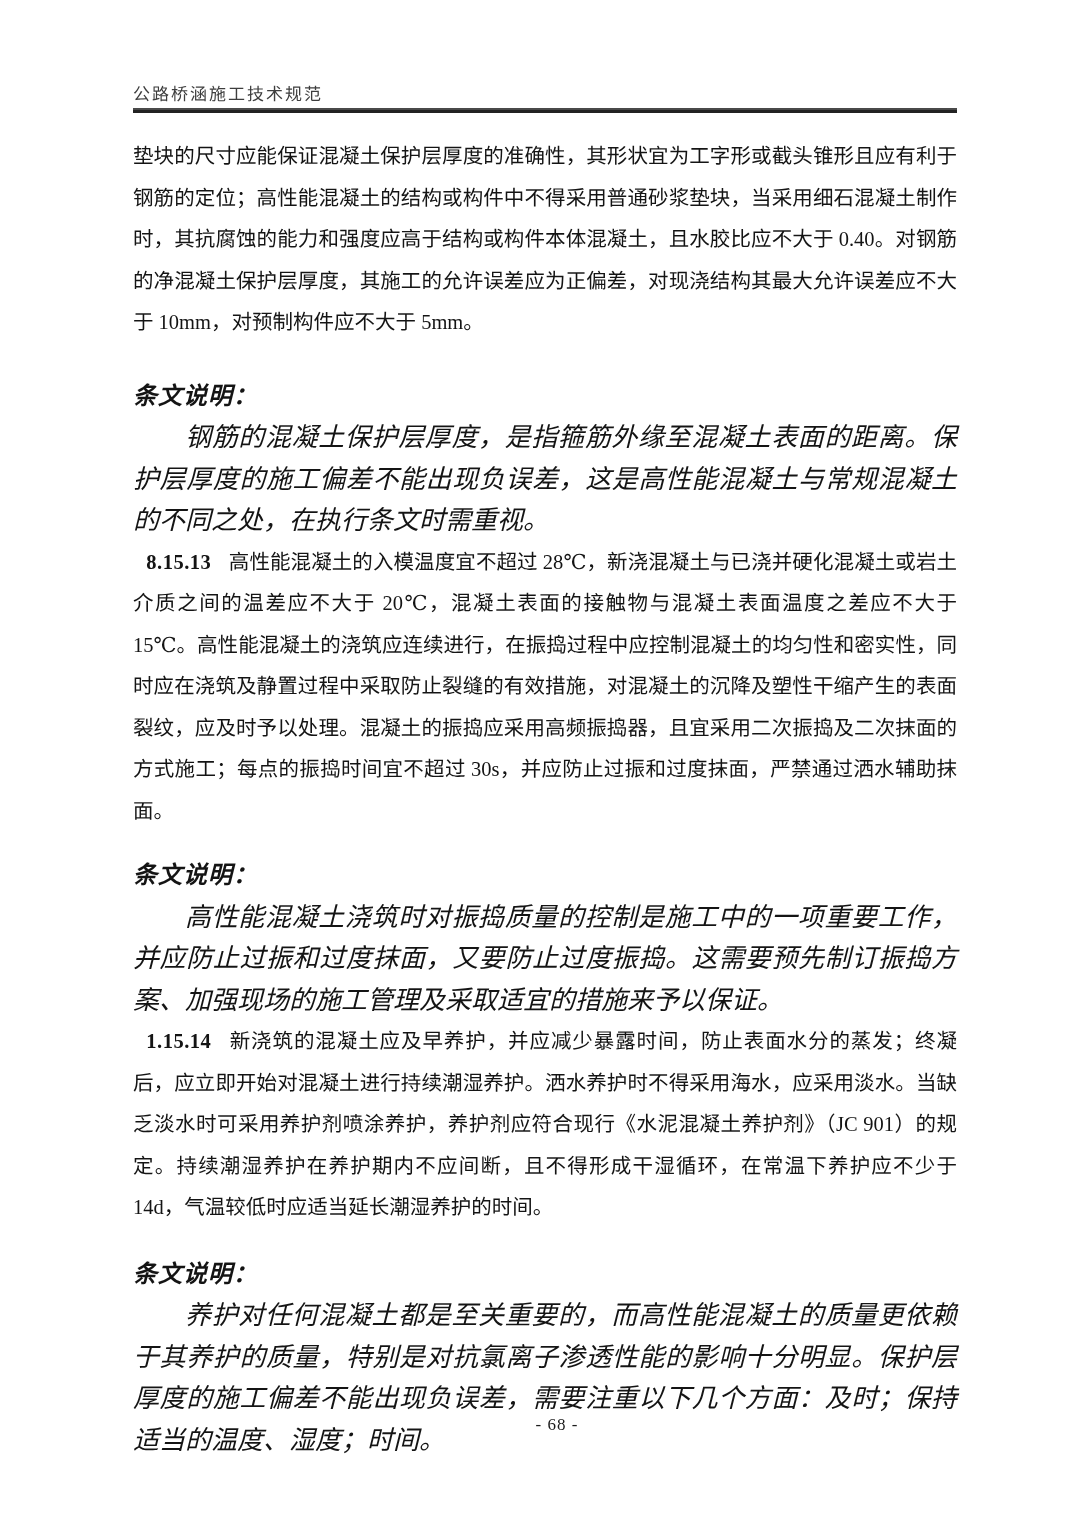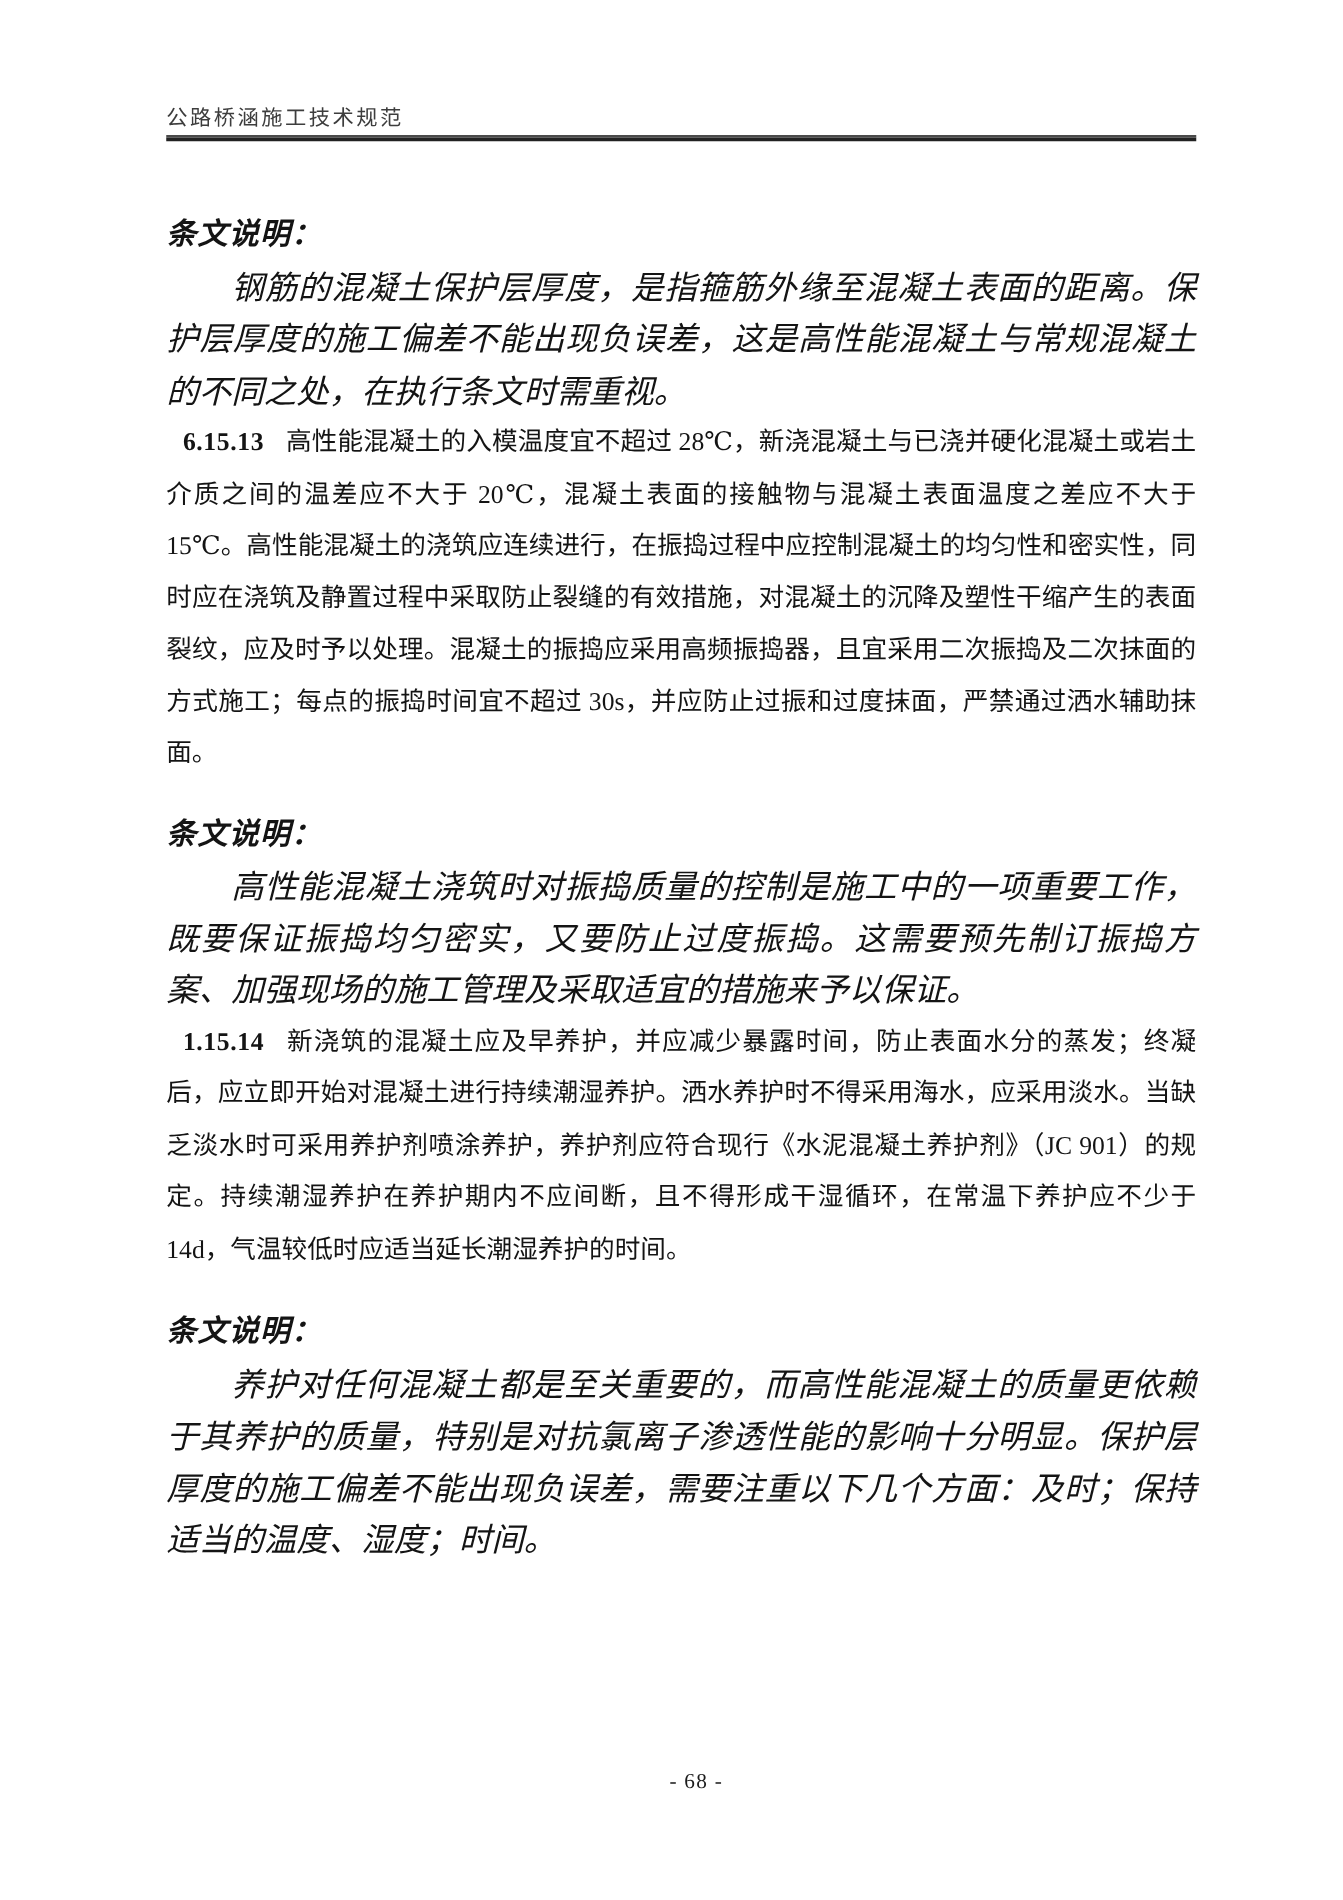--- a/index.html
+++ b/index.html
@@ -90,31 +90,32 @@
 
 <div class="page">
 
   <div class="page-header">
     <div class="header-title">公路桥涵施工技术规范</div>
     <div class="header-rule"></div>
   </div>
 
   <div class="doc-body">
 
+    <p class="intro-para">垫块的尺寸应能保证混凝土保护层厚度的准确性，其形状宜为工字形或截头锥形且应有利于钢筋的定位；高性能混凝土的结构或构件中不得采用普通砂浆垫块，当采用细石混凝土制作时，其抗腐蚀的能力和强度应高于结构或构件本体混凝土，且水胶比应不大于 0.40。对钢筋的净混凝土保护层厚度，其施工的允许误差应为正偏差，对现浇结构其最大允许误差应不大于 10mm，对预制构件应不大于 5mm。</p>
 
     <div class="note-block note-1">
       <div class="note-heading">条文说明：</div>
       <p class="note-body">钢筋的混凝土保护层厚度，是指箍筋外缘至混凝土表面的距离。保护层厚度的施工偏差不能出现负误差，这是高性能混凝土与常规混凝土的不同之处，在执行条文时需重视。</p>
     </div>
 
-    <p class="clause-para clause-13"><span class="clause-number">6.15.13</span><span>高性能混凝土的入模温度宜不超过 28℃，新浇混凝土与已浇并硬化混凝土或岩土介质之间的温差应不大于 20℃，混凝土表面的接触物与混凝土表面温度之差应不大于15℃。高性能混凝土的浇筑应连续进行，在振捣过程中应控制混凝土的均匀性和密实性，同时应在浇筑及静置过程中采取防止裂缝的有效措施，对混凝土的沉降及塑性干缩产生的表面裂纹，应及时予以处理。混凝土的振捣应采用高频振捣器，且宜采用二次振捣及二次抹面的方式施工；每点的振捣时间宜不超过 30s，并应防止过振和过度抹面，严禁通过洒水辅助抹面。</span></p>
+    <p class="clause-para clause-13"><span class="clause-number">8.15.13</span><span>高性能混凝土的入模温度宜不超过 28℃，新浇混凝土与已浇并硬化混凝土或岩土介质之间的温差应不大于 20℃，混凝土表面的接触物与混凝土表面温度之差应不大于15℃。高性能混凝土的浇筑应连续进行，在振捣过程中应控制混凝土的均匀性和密实性，同时应在浇筑及静置过程中采取防止裂缝的有效措施，对混凝土的沉降及塑性干缩产生的表面裂纹，应及时予以处理。混凝土的振捣应采用高频振捣器，且宜采用二次振捣及二次抹面的方式施工；每点的振捣时间宜不超过 30s，并应防止过振和过度抹面，严禁通过洒水辅助抹面。</span></p>
 
     <div class="note-block note-2">
       <div class="note-heading">条文说明：</div>
-      <p class="note-body">高性能混凝土浇筑时对振捣质量的控制是施工中的一项重要工作，既要保证振捣均匀密实，又要防止过度振捣。这需要预先制订振捣方案、加强现场的施工管理及采取适宜的措施来予以保证。</p>
+      <p class="note-body">高性能混凝土浇筑时对振捣质量的控制是施工中的一项重要工作，并应防止过振和过度抹面，又要防止过度振捣。这需要预先制订振捣方案、加强现场的施工管理及采取适宜的措施来予以保证。</p>
     </div>
 
     <p class="clause-para clause-14"><span class="clause-number">1.15.14</span><span>新浇筑的混凝土应及早养护，并应减少暴露时间，防止表面水分的蒸发；终凝后，应立即开始对混凝土进行持续潮湿养护。洒水养护时不得采用海水，应采用淡水。当缺乏淡水时可采用养护剂喷涂养护，养护剂应符合现行《水泥混凝土养护剂》（JC 901）的规定。持续潮湿养护在养护期内不应间断，且不得形成干湿循环，在常温下养护应不少于14d，气温较低时应适当延长潮湿养护的时间。</span></p>
 
     <div class="note-block note-3">
       <div class="note-heading">条文说明：</div>
       <p class="note-body">养护对任何混凝土都是至关重要的，而高性能混凝土的质量更依赖于其养护的质量，特别是对抗氯离子渗透性能的影响十分明显。保护层厚度的施工偏差不能出现负误差，需要注重以下几个方面：及时；保持适当的温度、湿度；时间。</p>
     </div>
 
   </div>

